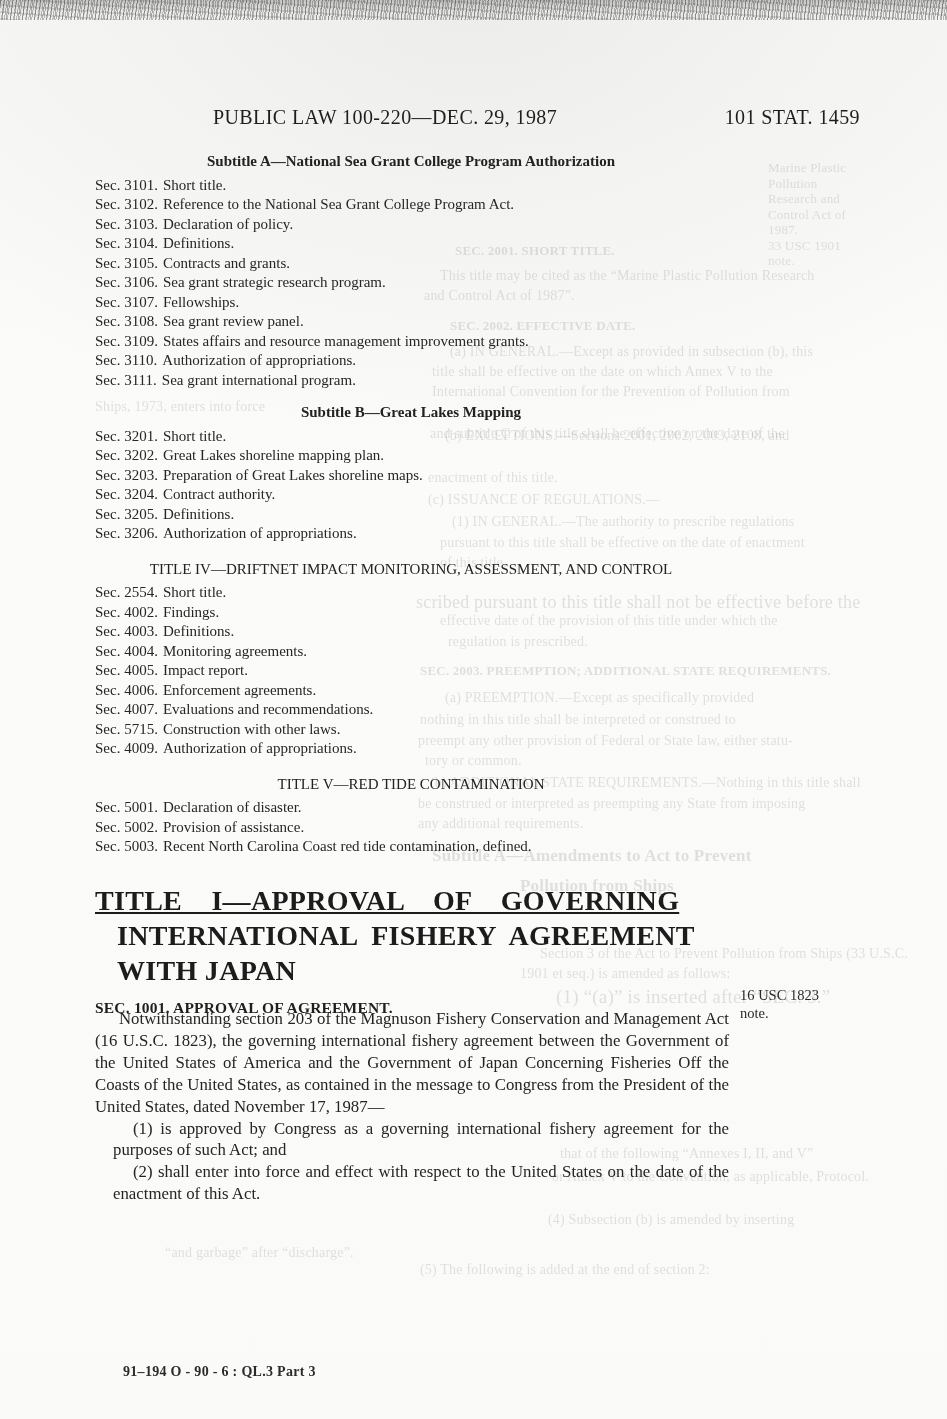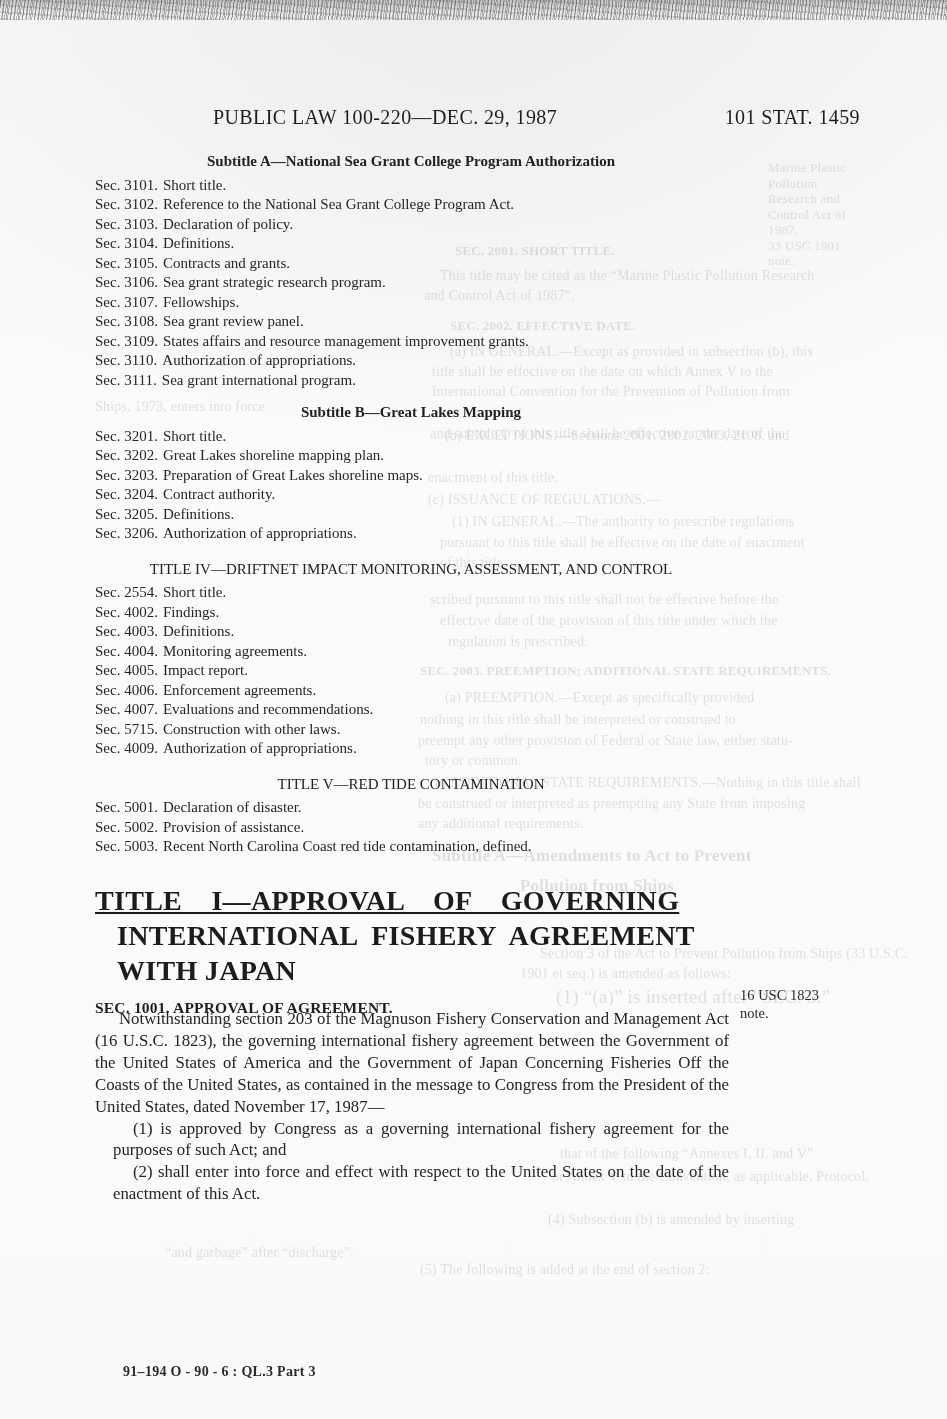--- a/index.html
+++ b/index.html
@@ -99,21 +99,21 @@
       <span class="ghost" style="left: 432px; top: 384px; font-size: 14px;">International Convention for the Prevention of Pollution from</span>
       <span class="ghost" style="left: 432px; top: 364px; font-size: 14px;">title shall be effective on the date on which Annex V to the</span>
       <span class="ghost" style="left: 95px; top: 399px; font-size: 14px;">Ships, 1973, enters into force</span>
       <span class="ghost" style="left: 445px; top: 428px; font-size: 14px;">(b) EXCEPTIONS.—Sections 2001, 2002, 2003, 2108, and</span>
       <span class="ghost" style="left: 430px; top: 426px; font-size: 14px;">and subtitle C of this title shall be effective on the date of the</span>
       <span class="ghost" style="left: 428px; top: 470px; font-size: 14px;">enactment of this title.</span>
       <span class="ghost" style="left: 428px; top: 492px; font-size: 14px;">(c) ISSUANCE OF REGULATIONS.—</span>
       <span class="ghost" style="left: 452px; top: 514px; font-size: 14px;">(1) IN GENERAL.—The authority to prescribe regulations</span>
       <span class="ghost" style="left: 440px; top: 535px; font-size: 14px;">pursuant to this title shall be effective on the date of enactment</span>
       <span class="ghost" style="left: 440px; top: 555px; font-size: 14px;">of this title.</span>
-      <span class="ghost" style="left: 430px; top: 592px; font-size: 14px;">scribed pursuant to this title shall not be effective before the</span>
+      <span class="ghost" style="left: 416px; top: 592px; font-size: 18px;">scribed pursuant to this title shall not be effective before the</span>
       <span class="ghost" style="left: 440px; top: 613px; font-size: 14px;">effective date of the provision of this title under which the</span>
       <span class="ghost" style="left: 448px; top: 634px; font-size: 14px;">regulation is prescribed.</span>
       <span class="ghost" style="left: 420px; top: 663px; font-size: 13px; font-weight: 700;">SEC. 2003. PREEMPTION; ADDITIONAL STATE REQUIREMENTS.</span>
       <span class="ghost" style="left: 445px; top: 690px; font-size: 14px;">(a) PREEMPTION.—Except as specifically provided</span>
       <span class="ghost" style="left: 420px; top: 712px; font-size: 14px;">nothing in this title shall be interpreted or construed to</span>
       <span class="ghost" style="left: 418px; top: 733px; font-size: 14px;">preempt any other provision of Federal or State law, either statu-</span>
       <span class="ghost" style="left: 425px; top: 753px; font-size: 14px;">tory or common.</span>
       <span class="ghost" style="left: 430px; top: 775px; font-size: 14px;">(b) ADDITIONAL STATE REQUIREMENTS.—Nothing in this title shall</span>
       <span class="ghost" style="left: 418px; top: 796px; font-size: 14px;">be construed or interpreted as preempting any State from imposing</span>
       <span class="ghost" style="left: 418px; top: 816px; font-size: 14px;">any additional requirements.</span>

